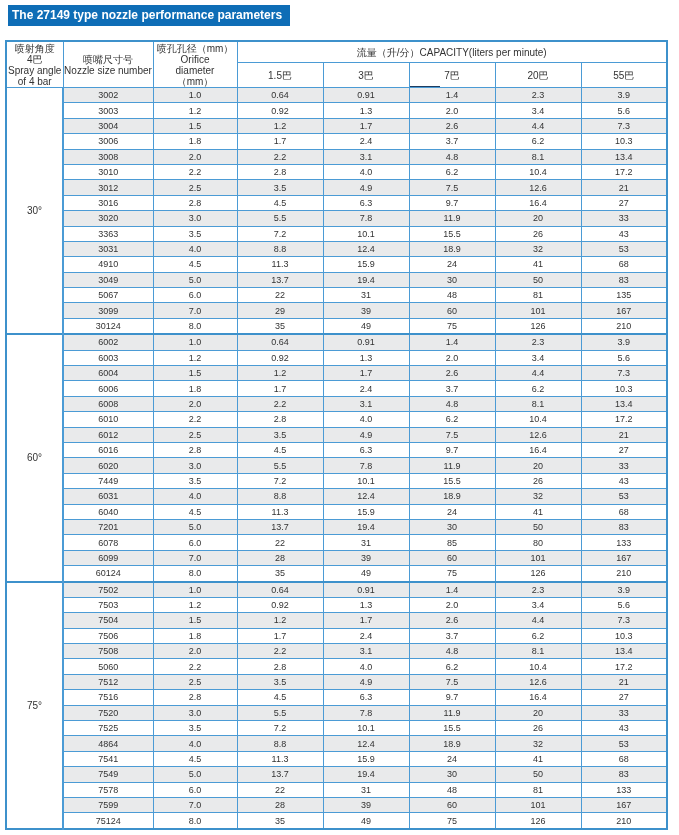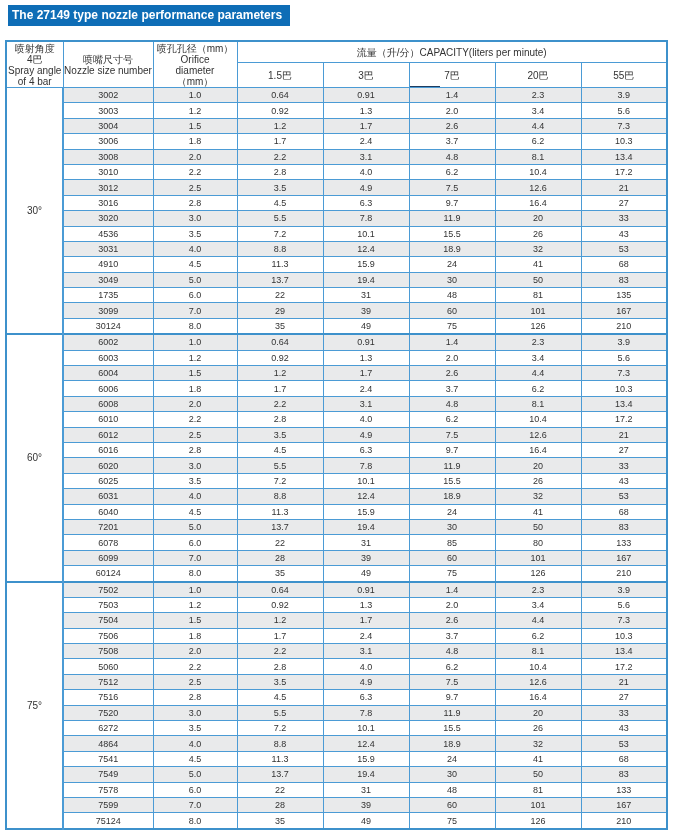--- a/index.html
+++ b/index.html
@@ -169,21 +169,21 @@
       <tr>
         <td>3020</td>
         <td>3.0</td>
         <td>5.5</td>
         <td>7.8</td>
         <td>11.9</td>
         <td>20</td>
         <td>33</td>
       </tr>
       <tr>
-        <td>4536</td>
+        <td>3363</td>
         <td>3.5</td>
         <td>7.2</td>
         <td>10.1</td>
         <td>15.5</td>
         <td>26</td>
         <td>43</td>
       </tr>
       <tr>
         <td>3031</td>
         <td>4.0</td>
@@ -205,21 +205,21 @@
       <tr>
         <td>3049</td>
         <td>5.0</td>
         <td>13.7</td>
         <td>19.4</td>
         <td>30</td>
         <td>50</td>
         <td>83</td>
       </tr>
       <tr>
-        <td>1735</td>
+        <td>5067</td>
         <td>6.0</td>
         <td>22</td>
         <td>31</td>
         <td>48</td>
         <td>81</td>
         <td>135</td>
       </tr>
       <tr>
         <td>3099</td>
         <td>7.0</td>
@@ -316,21 +316,21 @@
       <tr>
         <td>6020</td>
         <td>3.0</td>
         <td>5.5</td>
         <td>7.8</td>
         <td>11.9</td>
         <td>20</td>
         <td>33</td>
       </tr>
       <tr>
-        <td>6025</td>
+        <td>7449</td>
         <td>3.5</td>
         <td>7.2</td>
         <td>10.1</td>
         <td>15.5</td>
         <td>26</td>
         <td>43</td>
       </tr>
       <tr>
         <td>6031</td>
         <td>4.0</td>
@@ -463,21 +463,21 @@
       <tr>
         <td>7520</td>
         <td>3.0</td>
         <td>5.5</td>
         <td>7.8</td>
         <td>11.9</td>
         <td>20</td>
         <td>33</td>
       </tr>
       <tr>
-        <td>6272</td>
+        <td>7525</td>
         <td>3.5</td>
         <td>7.2</td>
         <td>10.1</td>
         <td>15.5</td>
         <td>26</td>
         <td>43</td>
       </tr>
       <tr>
         <td>4864</td>
         <td>4.0</td>

